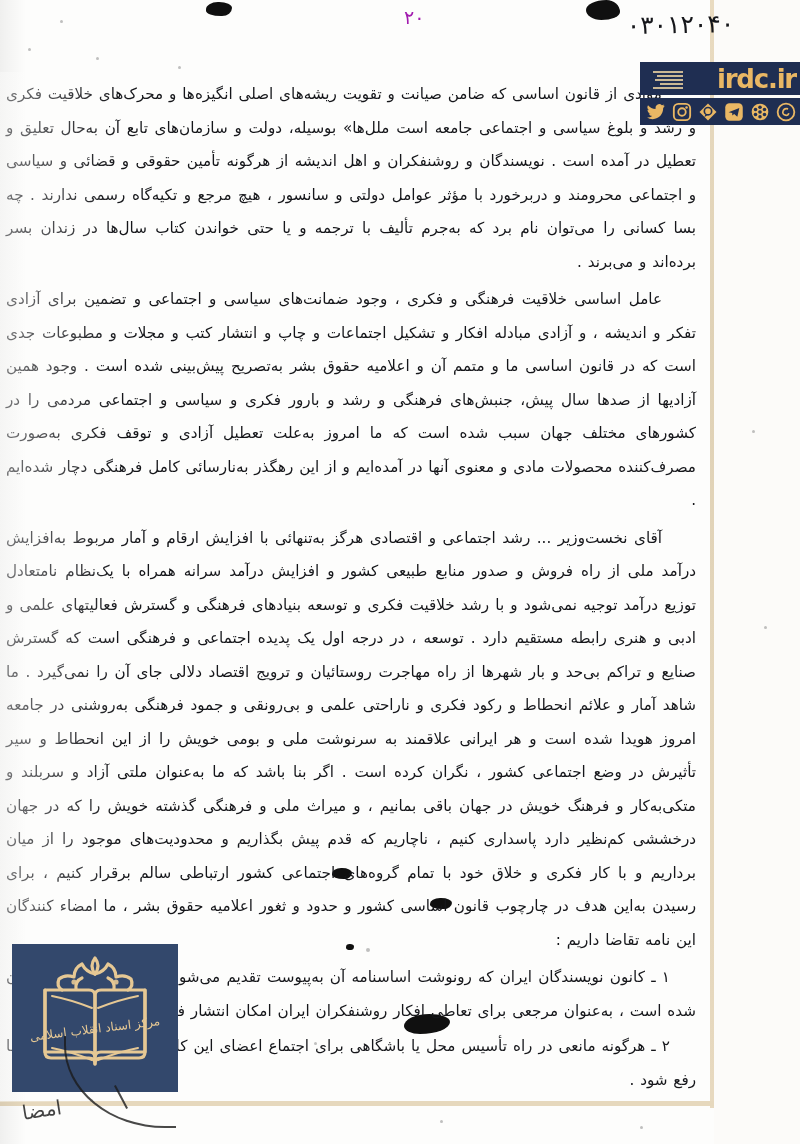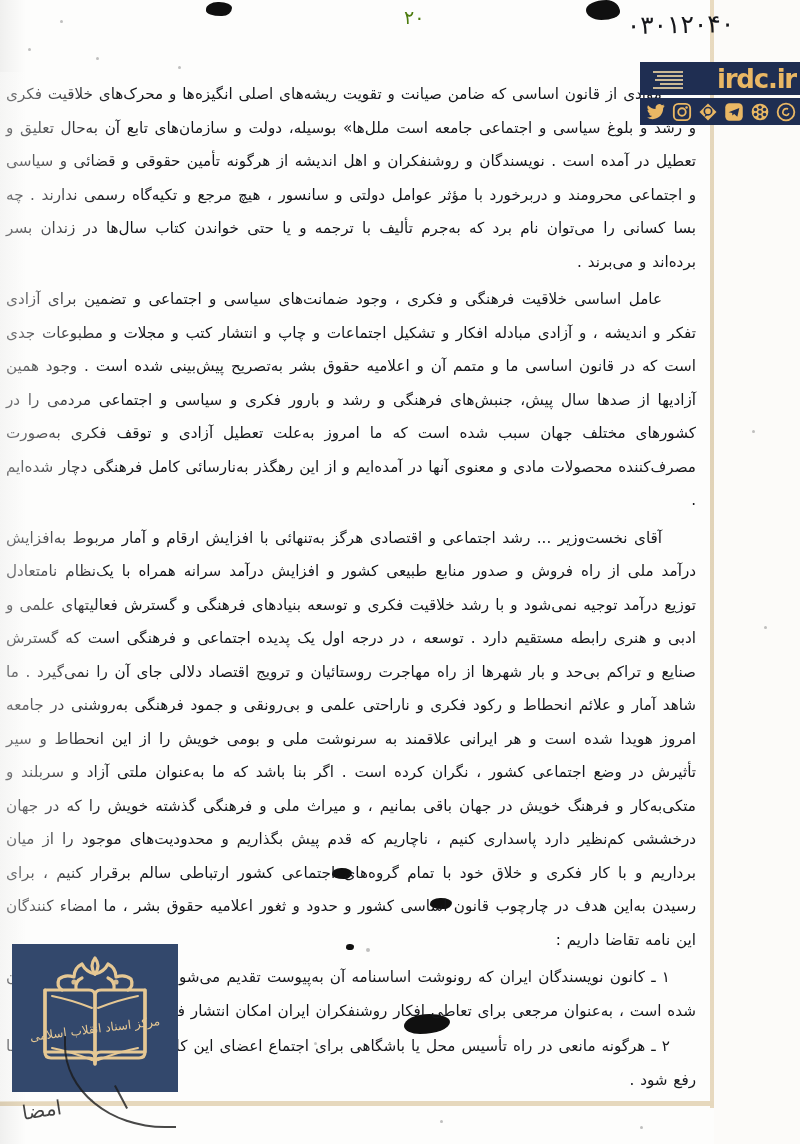--- a/index.html
+++ b/index.html
@@ -54,21 +54,21 @@
     width: 86px; height: 1144px;
     background: #fcfbf9;
   }
 
   
   .page-number {
     position: absolute;
     top: 6px;
     left: 404px;
     font-size: 19px;
-    color: #4d7c0f;
+    color: #a21caf;
     font-family: "DejaVu Sans", sans-serif;
     letter-spacing: -1px;
   }
   .archive-number {
     position: absolute;
     top: 10px;
     left: 573px;
     width: 215px;
     text-align: center;
     font-size: 25px;

